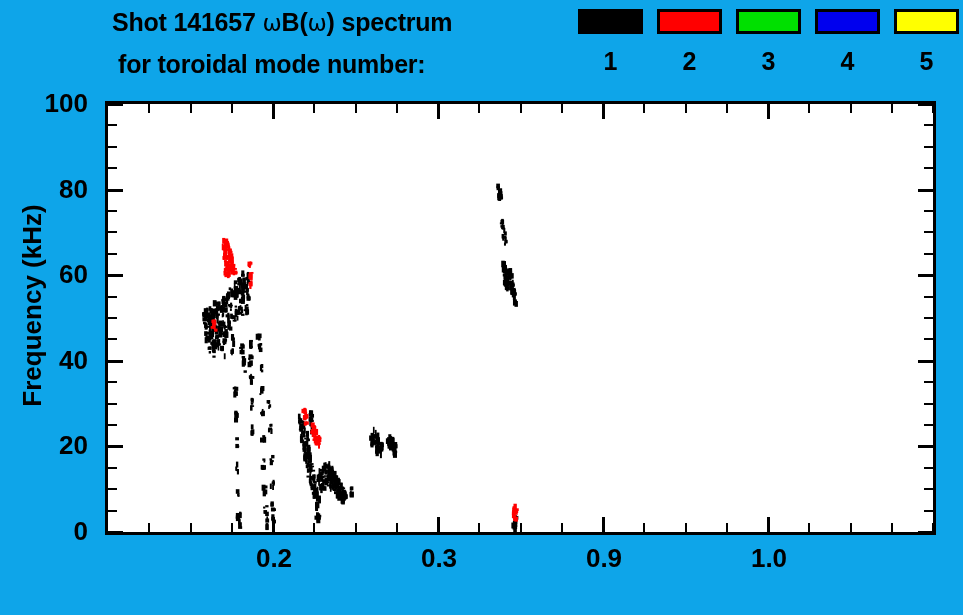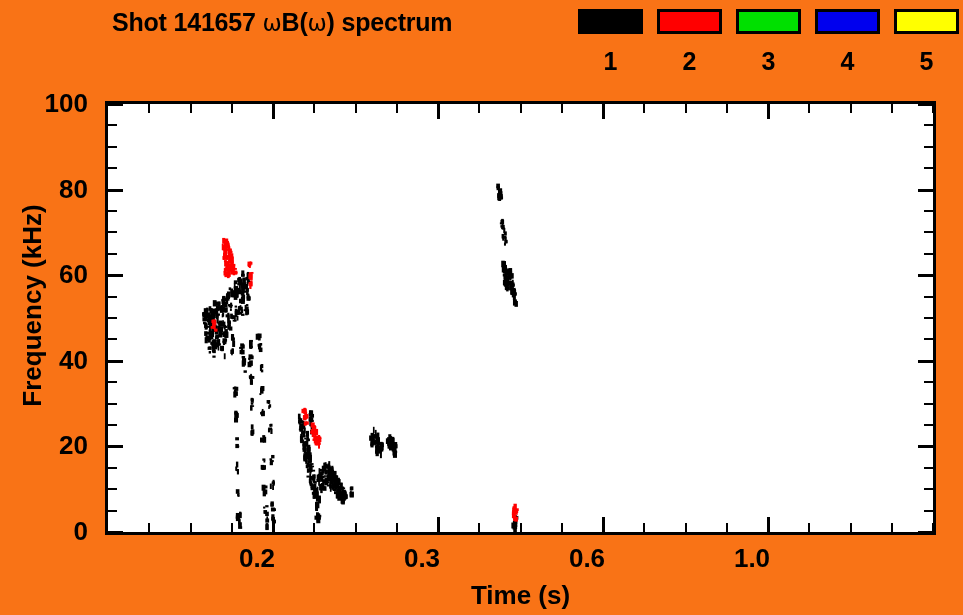--- a/index.html
+++ b/index.html
@@ -1,18 +1,18 @@
 <!DOCTYPE html>
 <html><head>
 <meta charset="utf-8">
 <style>
   html,body{margin:0;padding:0;background:#ffffff;}
   body{width:963px;height:615px;overflow:hidden;
        font-family:"Liberation Sans","DejaVu Sans",sans-serif;color:#000;}
-  #root{position:relative;width:963px;height:615px;background:#f97316;}
+  #root{position:relative;width:963px;height:615px;background:#0ea5e9;}
 
   
   .title-line{position:absolute;font-weight:bold;white-space:nowrap;color:#000;}
   #title-line-1{left:112px;top:8px;font-size:25px;letter-spacing:-0.2px;}
   #title-line-2{left:118px;top:50px;font-size:25px;letter-spacing:-0.2px;}
   .omega{font-family:"DejaVu Sans",sans-serif;font-weight:normal;font-size:23px;}
 
   
   #legend{position:absolute;left:578px;top:9px;width:380px;height:80px;}
   .legend-item{position:absolute;top:0;width:65px;}
@@ -38,21 +38,21 @@
   .ytick-minor-r{width:9px;height:2px;}
   .xtick-major{width:3px;height:15px;}
   .xtick-minor{width:2px;height:9px;}
 
   
   .ylabel-tick{position:absolute;right:0;text-align:right;font-size:26px;
                font-weight:bold;line-height:26px;white-space:nowrap;}
   #ylabels{position:absolute;left:0;top:101px;width:98px;height:434px;}
   .xlabel-tick{position:absolute;text-align:center;font-size:26px;
                font-weight:bold;line-height:26px;white-space:nowrap;width:80px;}
-  #xlabels{position:absolute;left:89px;top:545px;width:831px;height:34px;}
+  #xlabels{position:absolute;left:106px;top:545px;width:831px;height:34px;}
 
   
   #ylabel-title{position:absolute;left:-178px;top:290px;width:420px;
                 transform:rotate(-90deg);text-align:center;
                 font-size:26px;font-weight:bold;white-space:nowrap;}
   #xlabel-title{position:absolute;left:105px;top:580px;width:831px;
                 text-align:center;font-size:26px;font-weight:bold;}
 
   
   #data-canvas{position:absolute;left:3px;top:3px;width:825px;height:428px;
@@ -60,20 +60,21 @@
   #data-canvas svg{display:block;}
 </style>
 </head>
 <body>
 
 <div id="root">
 
   <div class="title-line" id="title-line-1">
     <span>Shot 141657 </span><span class="omega">ω</span><span>B(</span><span class="omega">ω</span><span>) spectrum</span>
   </div>
+  <div class="title-line" id="title-line-2">for toroidal mode number:</div>
 
   <div id="legend">
       <div class="legend-item" style="left: 0px;">
         <div class="legend-swatch" style="background: rgb(0, 0, 0);"></div>
         <div class="legend-label">1</div>
       </div>
       <div class="legend-item" style="left: 79px;">
         <div class="legend-swatch" style="background: rgb(255, 0, 0);"></div>
         <div class="legend-label">2</div>
       </div>
@@ -96,26 +97,25 @@
       <div class="ylabel-tick" style="top: 331.4px; width: 98px; padding-right: 10px;">20</div>
       <div class="ylabel-tick" style="top: 245.8px; width: 98px; padding-right: 10px;">40</div>
       <div class="ylabel-tick" style="top: 160.2px; width: 98px; padding-right: 10px;">60</div>
       <div class="ylabel-tick" style="top: 74.6px; width: 98px; padding-right: 10px;">80</div>
       <div class="ylabel-tick" style="top: -11px; width: 98px; padding-right: 10px;">100</div>
     </div>
 
   <div id="xlabels">
       <div class="xlabel-tick" style="left: 128px; top: 0px;">0.2</div>
       <div class="xlabel-tick" style="left: 293px; top: 0px;">0.3</div>
-      <div class="xlabel-tick" style="left: 458px; top: 0px;">0.6</div>
+      <div class="xlabel-tick" style="left: 458px; top: 0px;">0.9</div>
       <div class="xlabel-tick" style="left: 623px; top: 0px;">1.0</div>
     </div>
 
   <div id="ylabel-title">Frequency (kHz)</div>
-  <div id="xlabel-title">Time (s)</div>
 
   <div id="plot">
     <div id="frame-top"></div>
     <div id="frame-bottom"></div>
     <div id="frame-left"></div>
     <div id="frame-right"></div>
     <div id="ticks-layer">
         <div class="tick ytick-major" style="left: 3px; top: 430px;"></div>
         <div class="tick ytick-major-r" style="left: 813px; top: 430px;"></div>
         <div class="tick ytick-minor" style="left: 3px; top: 409px;"></div>

